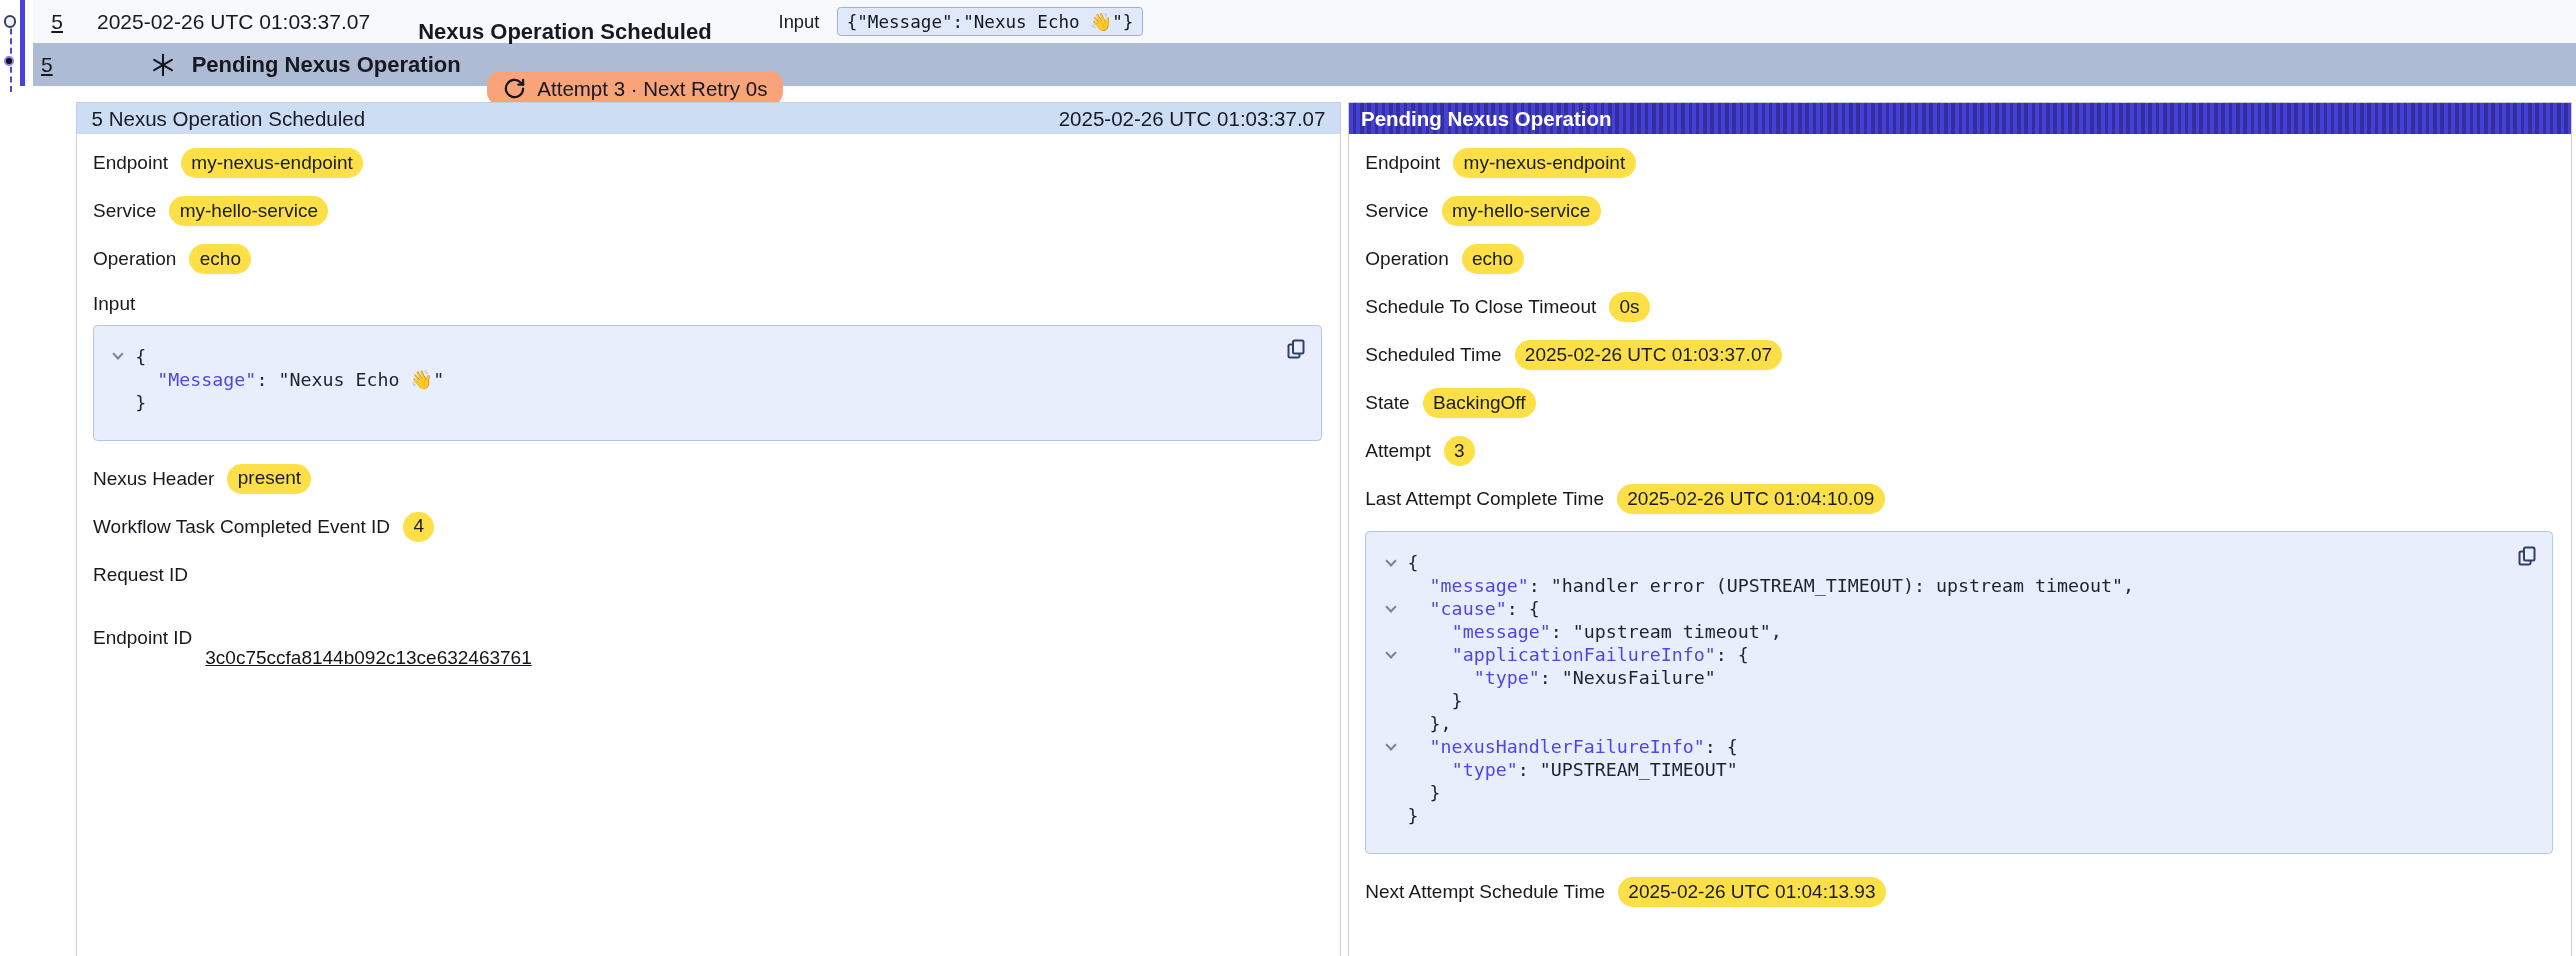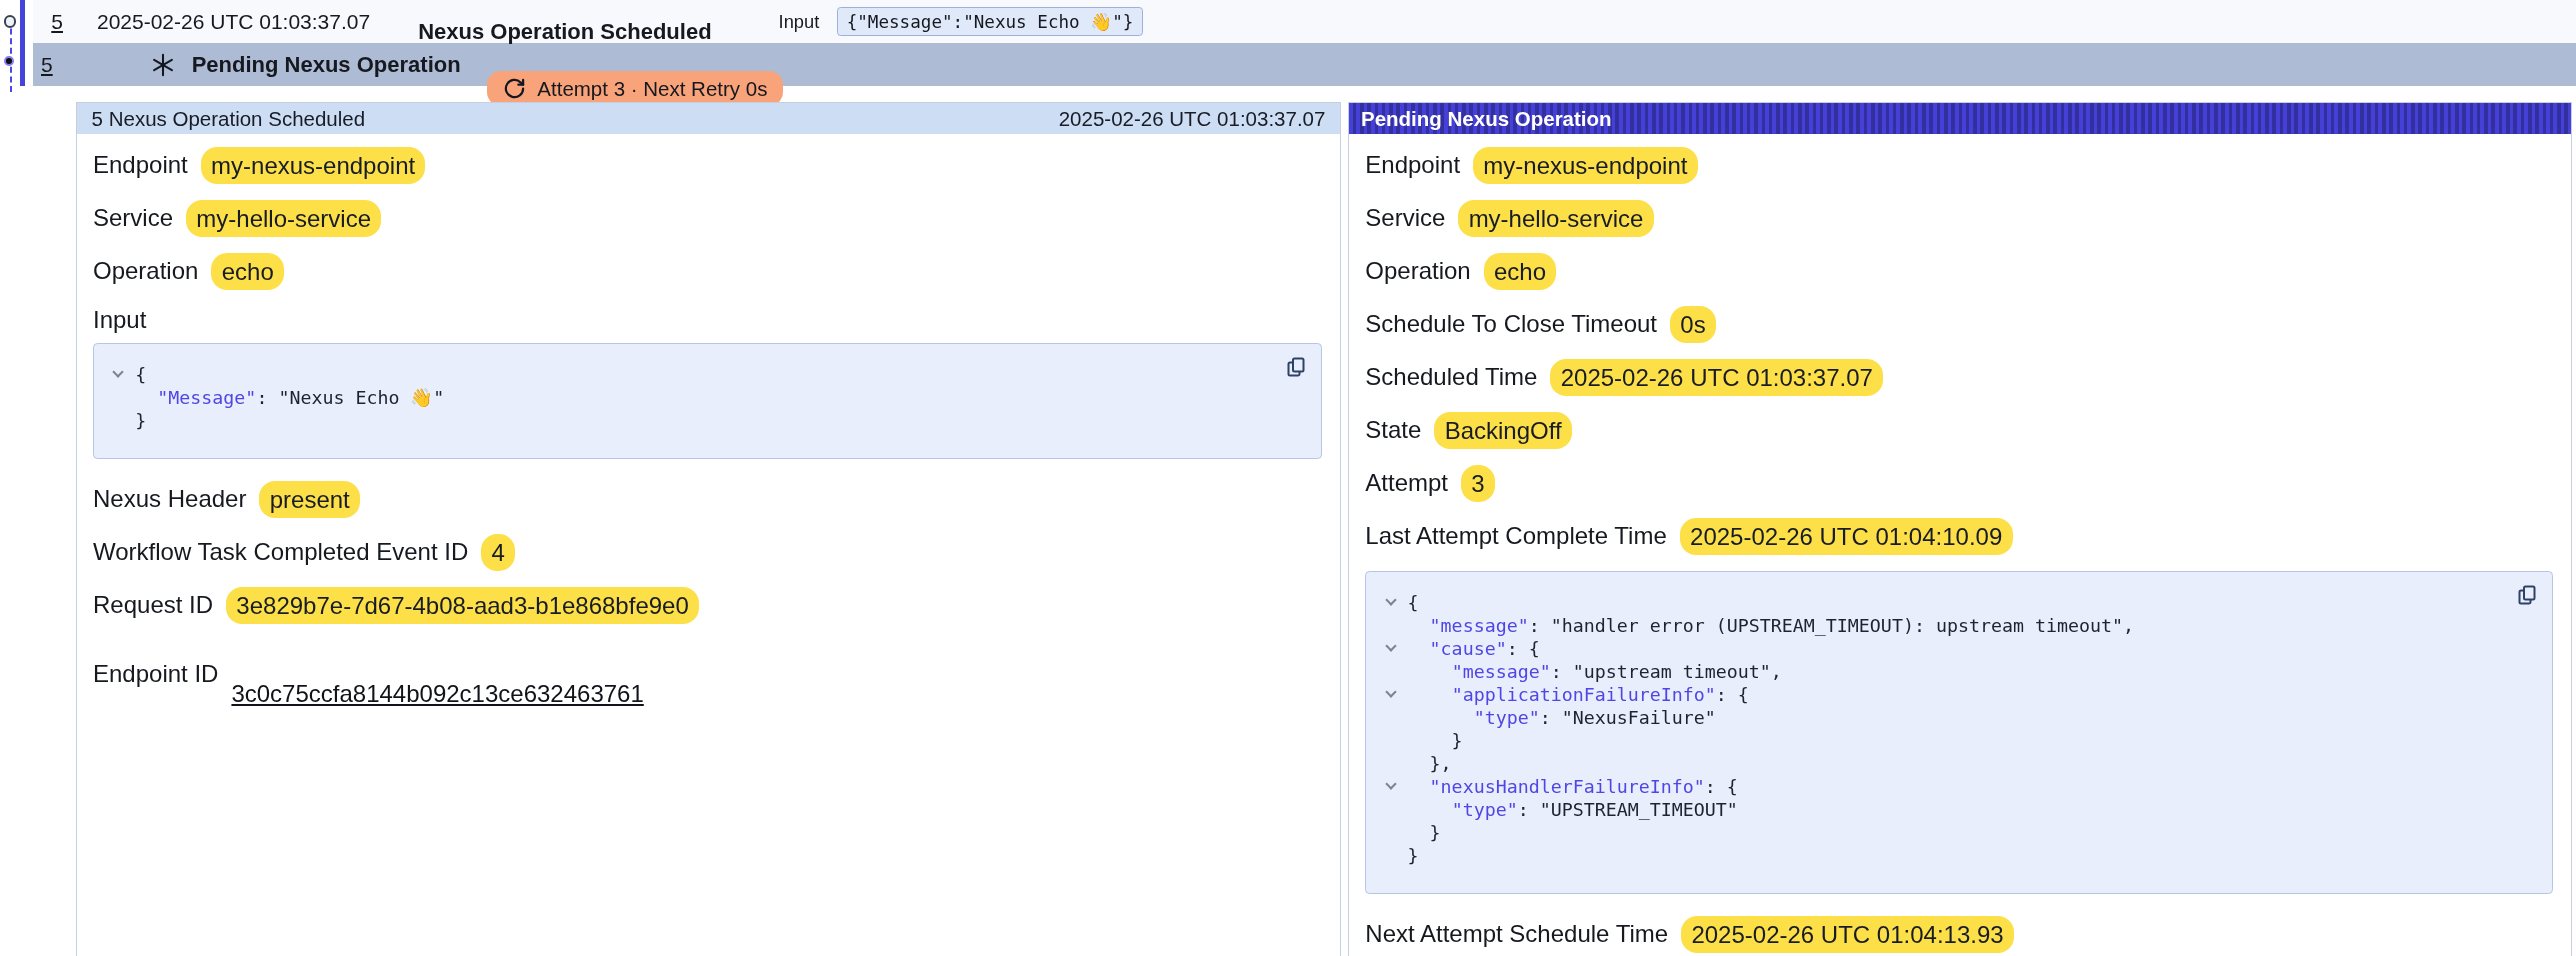--- a/index.html
+++ b/index.html
@@ -46,21 +46,21 @@
   .panels { display:flex; gap:7.3px; margin:16px 4.4px 0 40px; height:872px; overflow:hidden;padding-left:36px; }
   .panel  { background:#fff; border:1.5px solid rgba(74,96,138,0.30); display:flex; flex-direction:column; }
   .panel.left  { width:1265px; flex:none; }
   .panel.right { flex:1; }
   .phead { height:31px; flex:none; display:flex; align-items:center; padding:0 14.6px; font-size:20.5px; }
   .phead.blue    { background:#cdddf4; justify-content:space-between; font-weight:500; color:#181c26; }
   .phead.striped { background:repeating-linear-gradient(90deg,#4440d8 0 3.7px,#332f9e 3.7px 7.3px);
                    color:#ffffff; font-weight:600; padding-left:11.7px; }
   .pcontent { padding:13px 17.6px 17.6px 16px; overflow:hidden; }
 
-  .field { display:flex; align-items:center; gap:13px; margin:0 0 16px 0; font-size:24px; min-height:32px; }
+  .field { display:flex; align-items:center; gap:13px; margin:0 0 16px 0; font-size:19px; min-height:32px; }
   .flabel{ color:#16191f; }
   .badge { background:#fde047; border-radius:16px; padding:2.9px 10.3px; color:#181c26; line-height:1.3; }
   .linkval { text-decoration:underline; color:#10131a; cursor:pointer;margin-top:40px; }
   .label-row { margin-bottom:8.8px; min-height:25px; }
 
   .codeblock {
     position:relative; background:#e8eefc; border:1.5px solid #b6c5e3; border-radius:4.4px;
     padding:19px 62px 26px 7.3px; margin:2.9px 0 22px 0;
     font-family:"DejaVu Sans Mono", monospace; font-size:18.3px; line-height:23px; color:#1d2330;
   }
@@ -166,21 +166,20 @@
       <div class="field">
         <span class="flabel">Nexus Header</span>
         <span class="badge">present</span>
       </div>
       <div class="field">
         <span class="flabel">Workflow Task Completed Event ID</span>
         <span class="badge">4</span>
       </div>
       <div class="field">
         <span class="flabel">Request ID</span>
-        <span class="badge">3e829b7e-7d67-4b08-aad3-b1e868bfe9e0</span>
       </div>
       <div class="field">
         <span class="flabel">Endpoint ID</span>
         <span class="linkval">3c0c75ccfa8144b092c13ce632463761</span>
       </div>
 
     </div>
   </div>
 
   <div class="panel right">

